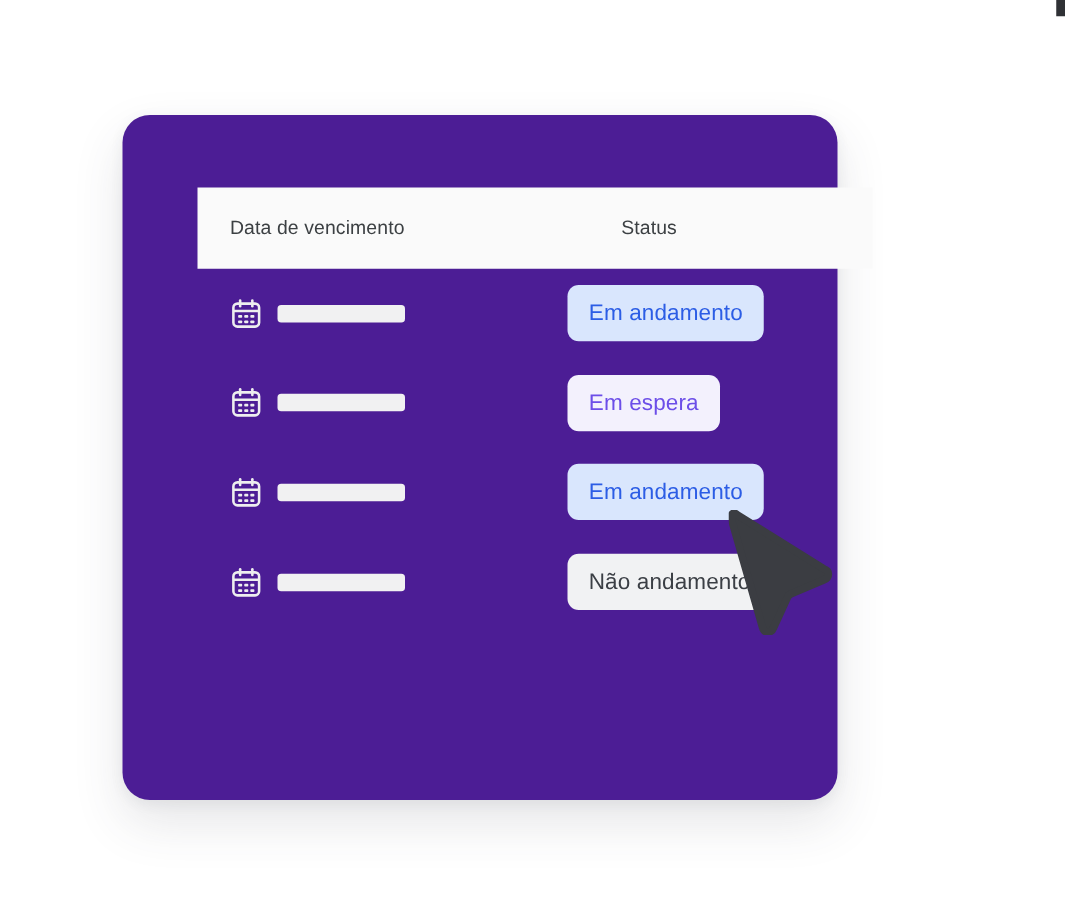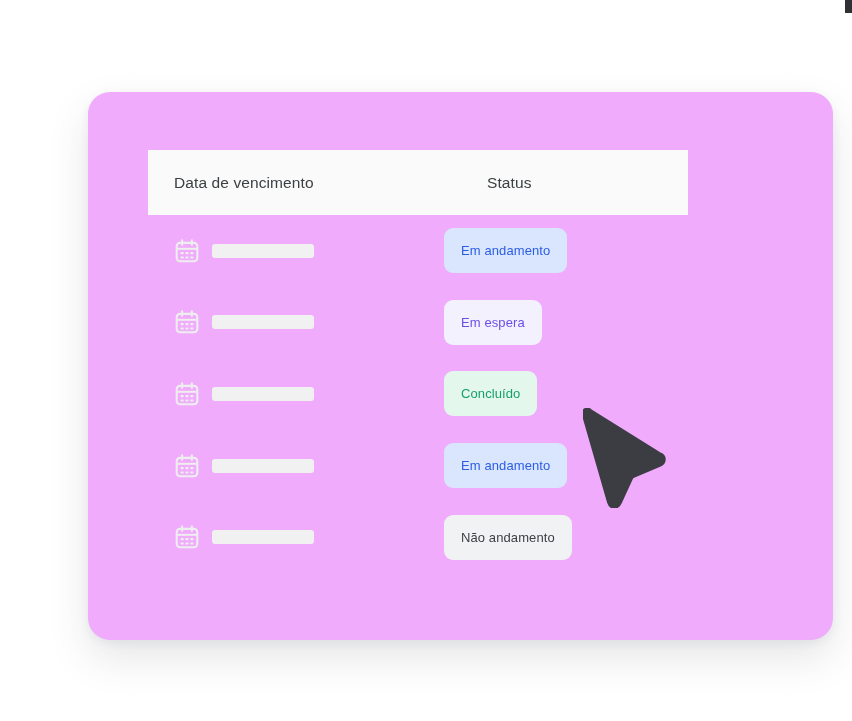--- a/index.html
+++ b/index.html
@@ -21,25 +21,25 @@
     top: 0;
     right: 0;
     width: 7px;
     height: 13px;
     background: #2f3135;
   }
 
   
   #task-card {
     position: absolute;
-    left: 88px;
+    left: 98px;
     top: 92px;
-    width: 745px;
+    width: 572px;
     height: 548px;
-    background: #f0abfc;
+    background: #4c1d95;
     border-radius: 22px;
     box-shadow: 0 18px 40px rgba(60, 64, 80, 0.13),
                 0 3px 10px rgba(60, 64, 80, 0.07);
   }
 
   
   #table-header {
     position: absolute;
     left: 60px;
     top: 58px;
@@ -106,21 +106,21 @@
     display: flex;
     align-items: center;
   }
   .status-badge {
     display: inline-flex;
     align-items: center;
     justify-content: center;
     height: 45px;
     padding: 0 17px;
     border-radius: 9px;
-    font-size: 13px;
+    font-size: 18px;
     letter-spacing: 0.1px;
     white-space: nowrap;
   }
   .badge-blue   { background: #d9e6fd; color: #2c5de5; }
   .badge-purple { background: #f3f1fd; color: #6c4ee8; }
   .badge-green  { background: #e3f7ec; color: #17a06a; }
   .badge-gray   { background: #f1f2f3; color: #3b3f45; }
 
   
   #mouse-cursor {
@@ -181,40 +181,20 @@
           <rect x="10.5" y="17" width="3" height="2" rx="0.6" fill="#eeeeef"></rect>
           <rect x="15" y="17" width="3" height="2" rx="0.6" fill="#eeeeef"></rect>
         </svg>
         <div class="placeholder-bar"></div>
       </div>
       <div class="status-cell">
         <span class="status-badge badge-purple">Em espera</span>
       </div>
     </div>
 
-    <div class="table-row">
-      <div class="due-cell">
-        <svg class="calendar-icon" viewBox="0 0 24 24">
-          <rect x="2.5" y="4.5" width="19" height="17" rx="3" ry="3" fill="none" stroke="#eeeeef" stroke-width="1.9"></rect>
-          <line x1="2.5" y1="10" x2="21.5" y2="10" stroke="#eeeeef" stroke-width="1.9"></line>
-          <line x1="7.5" y1="2.2" x2="7.5" y2="6.4" stroke="#eeeeef" stroke-width="1.9" stroke-linecap="round"></line>
-          <line x1="16.5" y1="2.2" x2="16.5" y2="6.4" stroke="#eeeeef" stroke-width="1.9" stroke-linecap="round"></line>
-          <rect x="6" y="13" width="3" height="2" rx="0.6" fill="#eeeeef"></rect>
-          <rect x="10.5" y="13" width="3" height="2" rx="0.6" fill="#eeeeef"></rect>
-          <rect x="15" y="13" width="3" height="2" rx="0.6" fill="#eeeeef"></rect>
-          <rect x="6" y="17" width="3" height="2" rx="0.6" fill="#eeeeef"></rect>
-          <rect x="10.5" y="17" width="3" height="2" rx="0.6" fill="#eeeeef"></rect>
-          <rect x="15" y="17" width="3" height="2" rx="0.6" fill="#eeeeef"></rect>
-        </svg>
-        <div class="placeholder-bar"></div>
-      </div>
-      <div class="status-cell">
-        <span class="status-badge badge-green">Concluído</span>
-      </div>
-    </div>
 
     <div class="table-row">
       <div class="due-cell">
         <svg class="calendar-icon" viewBox="0 0 24 24">
           <rect x="2.5" y="4.5" width="19" height="17" rx="3" ry="3" fill="none" stroke="#eeeeef" stroke-width="1.9"></rect>
           <line x1="2.5" y1="10" x2="21.5" y2="10" stroke="#eeeeef" stroke-width="1.9"></line>
           <line x1="7.5" y1="2.2" x2="7.5" y2="6.4" stroke="#eeeeef" stroke-width="1.9" stroke-linecap="round"></line>
           <line x1="16.5" y1="2.2" x2="16.5" y2="6.4" stroke="#eeeeef" stroke-width="1.9" stroke-linecap="round"></line>
           <rect x="6" y="13" width="3" height="2" rx="0.6" fill="#eeeeef"></rect>
           <rect x="10.5" y="13" width="3" height="2" rx="0.6" fill="#eeeeef"></rect>

